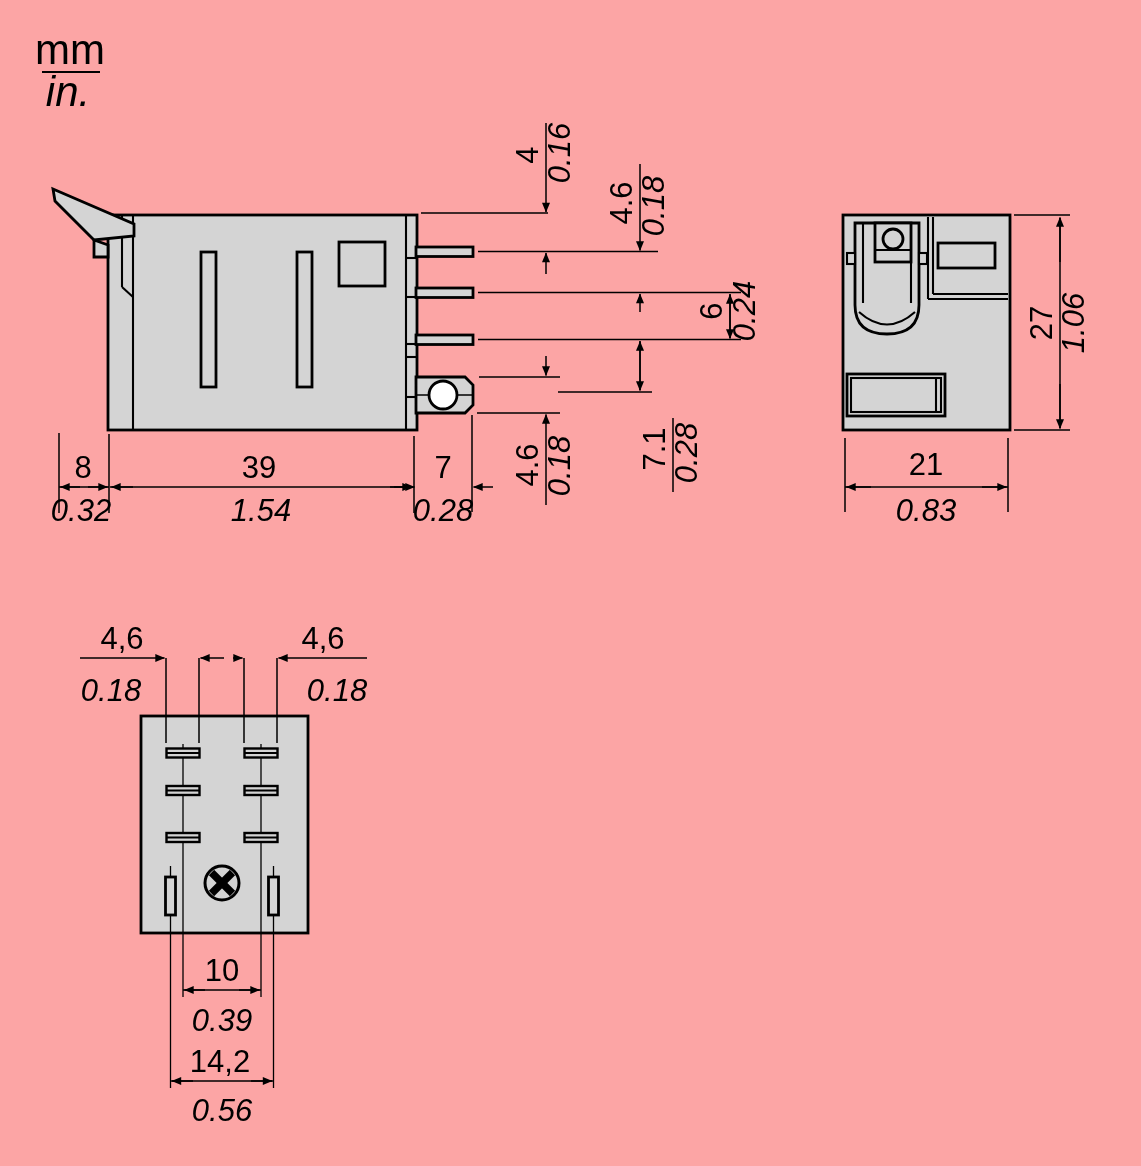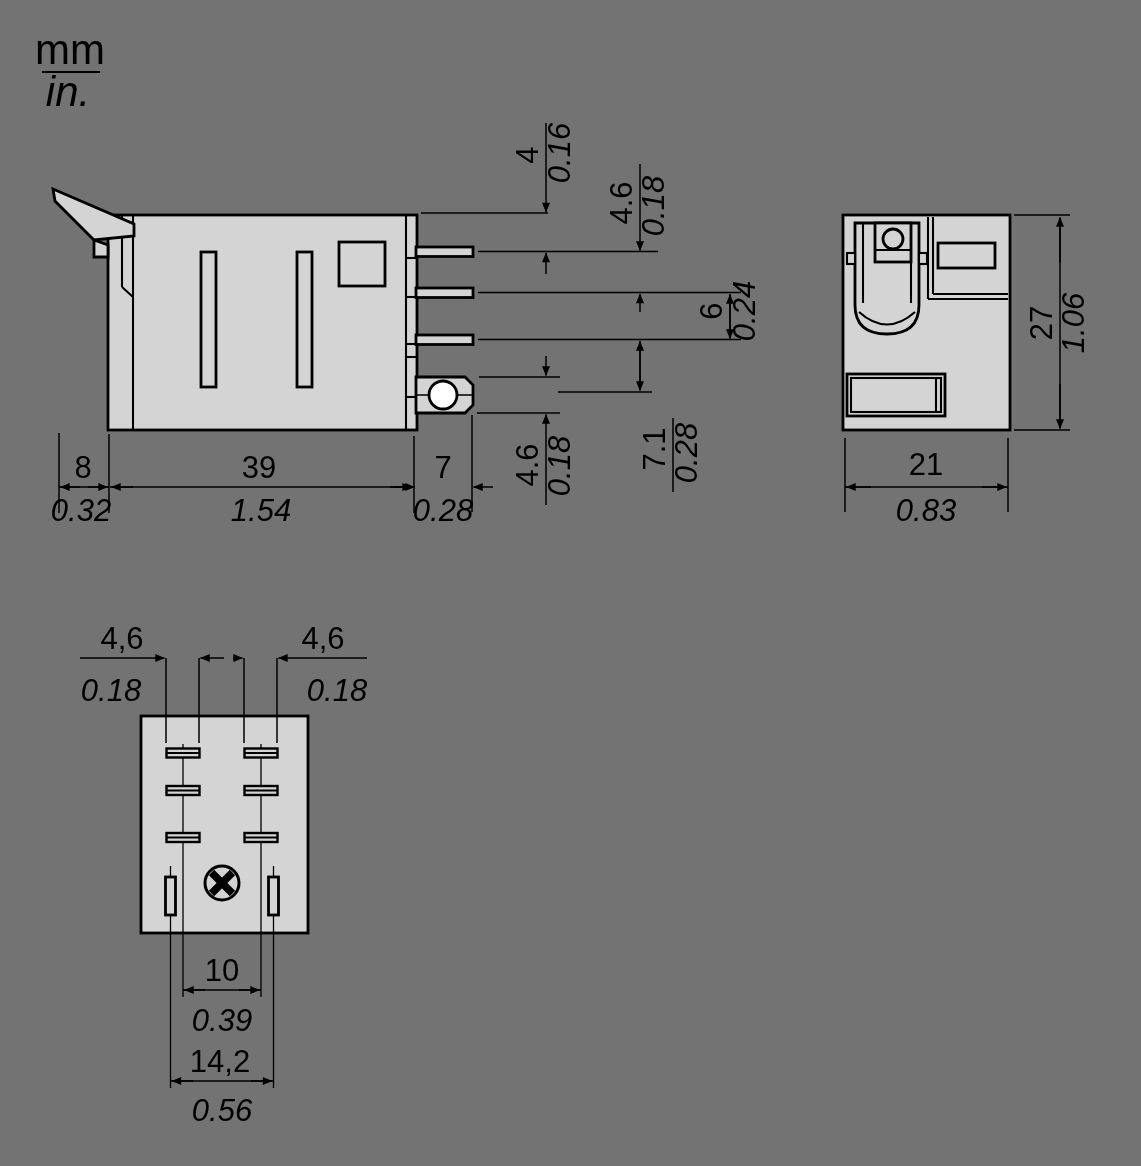--- a/index.html
+++ b/index.html
@@ -1,16 +1,16 @@
 <!DOCTYPE html>
 <html><head>
 <meta charset="utf-8">
 <style>
   html,body{margin:0;padding:0;background:#ffffff;}
-  .canvas{width:1141px;height:1166px;position:relative;background:#737373;overflow:hidden;}
+  .canvas{width:1141px;height:1166px;position:relative;background:#fca5a5;overflow:hidden;}
   svg{display:block;}
   
   .fill  {fill:#d4d4d4;stroke:#000;stroke-width:2.8;}
   .fillw {fill:#ffffff;stroke:#000;stroke-width:2.8;}
   .o2 {fill:none;stroke:#000;stroke-width:2.1;}
   .th {fill:none;stroke:#000;stroke-width:1.5;}
   .cl {fill:none;stroke:#000;stroke-width:1.3;}
   .xb {fill:none;stroke:#000;stroke-width:7.5;}
   .ar {fill:none;stroke:#000;stroke-width:1.5;marker-end:url(#arr);}
   text{font-family:"Liberation Sans",sans-serif;fill:#000;text-anchor:middle;}

